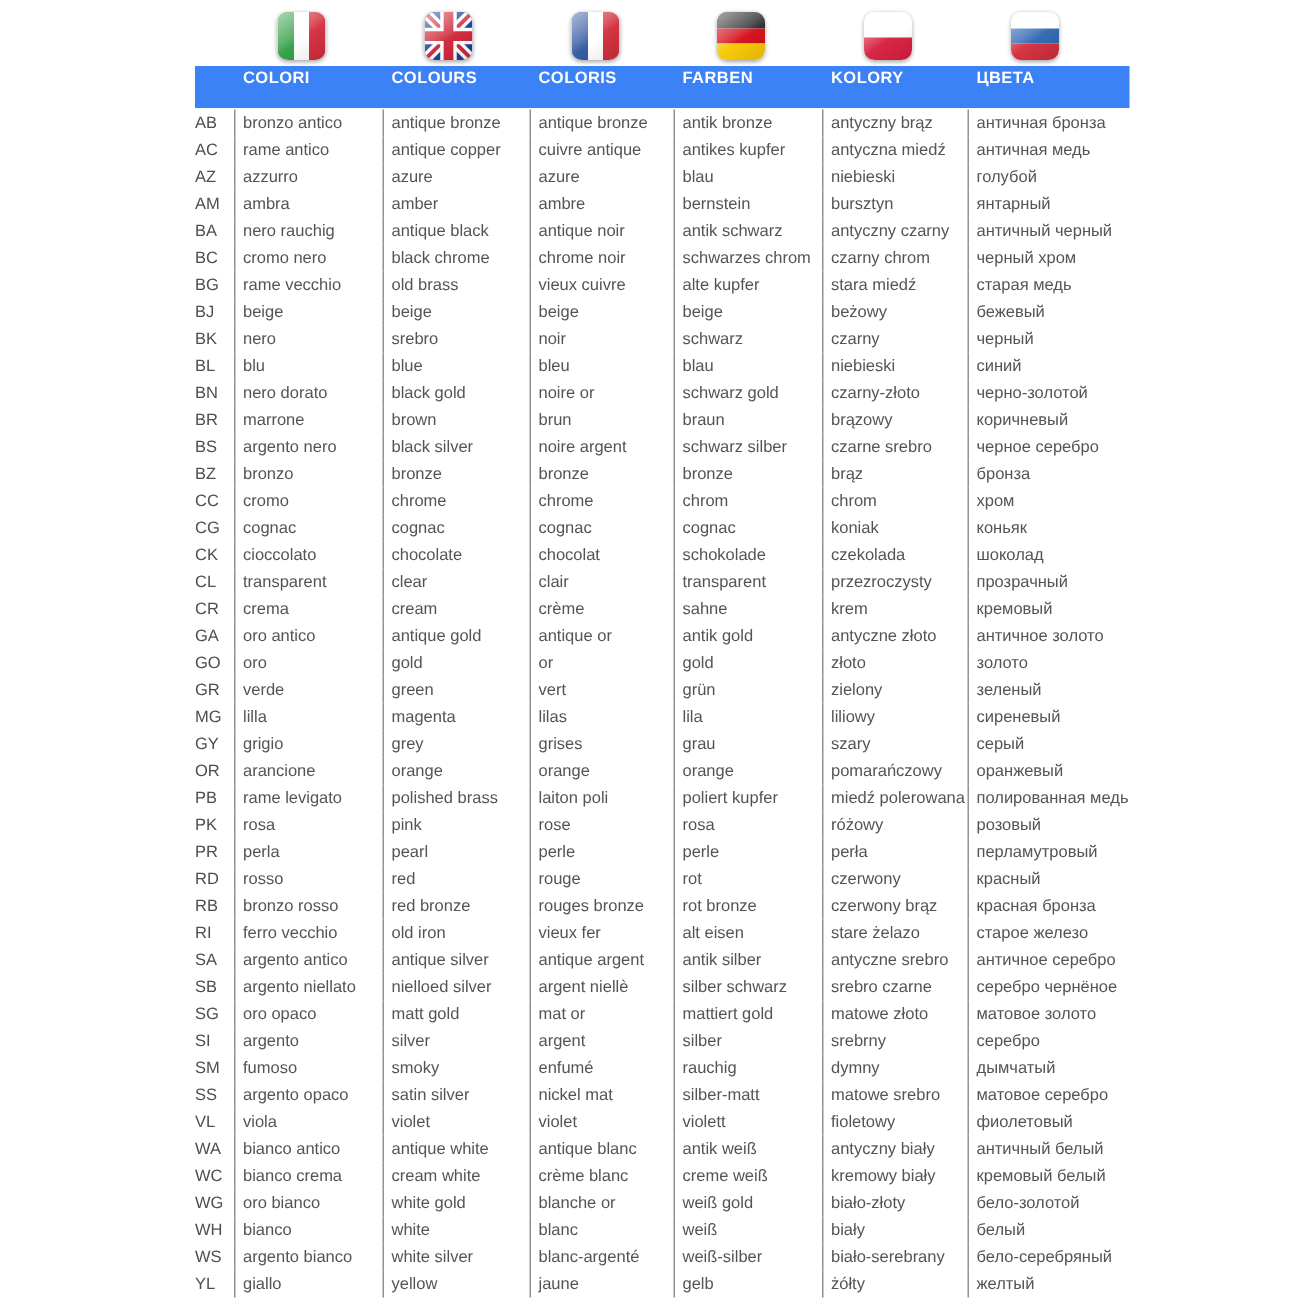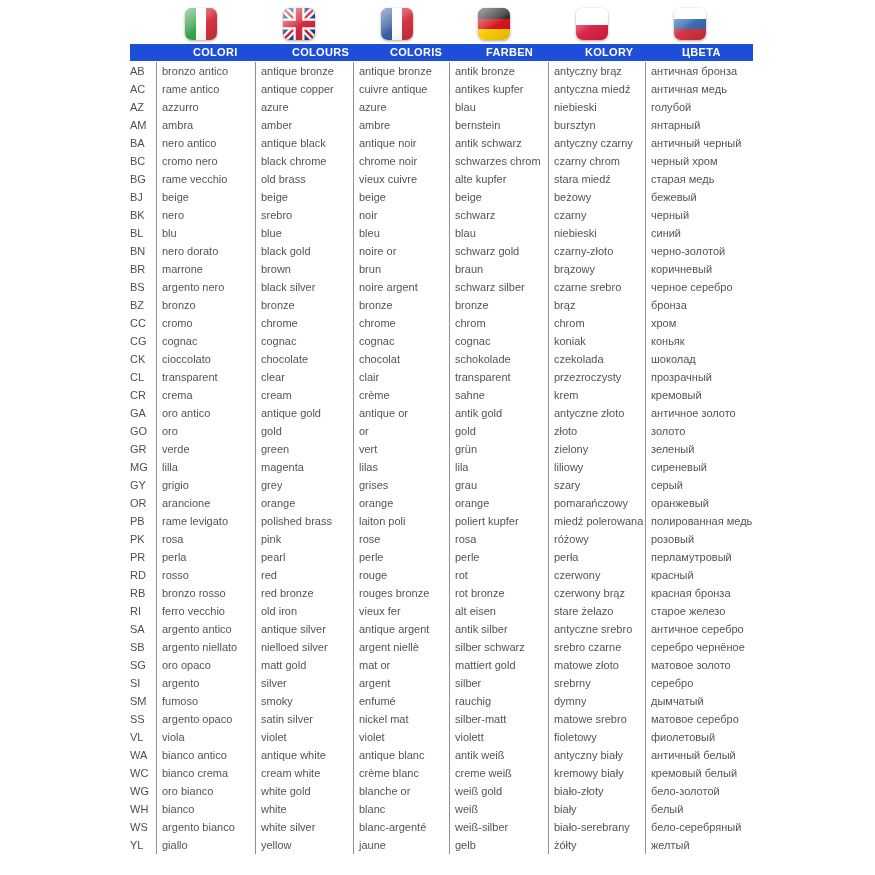--- a/index.html
+++ b/index.html
@@ -25,22 +25,22 @@
   .flag-it{left:185px;} .flag-gb{left:283px;} .flag-fr{left:381px;}
   .flag-de{left:478px;} .flag-pl{left:576px;} .flag-ru{left:674px;}
 
   
   .sheet{position:absolute;left:130px;top:44px;width:623px;}
   .grid-cols{
     display:grid;
     grid-template-columns:26px 99px 98px 96px 99px 97px 108px;
   }
   .header-bar{
-    background:#1d4ed8;
-    height:17px;line-height:17px;padding-left:31px;
+    background:#3b82f6;
+    height:28px;line-height:17px;
   }
   .hcell{
     color:#ffffff;font-size:11px;font-weight:bold;
     letter-spacing:.3px;padding-left:6px;white-space:nowrap;overflow:hidden;
   }
   .tbody{margin-top:1px;}
   .trow{height:18px;line-height:18px;}
   .trow{display:grid;grid-template-columns:26px 99px 98px 96px 99px 97px 108px;}
   .cell{
     font-size:11px;color:#545454;
@@ -145,21 +145,21 @@
           <div class="cell code">AM</div>
           <div class="cell">ambra</div>
           <div class="cell">amber</div>
           <div class="cell">ambre</div>
           <div class="cell">bernstein</div>
           <div class="cell">bursztyn</div>
           <div class="cell">янтарный</div>
         </div>
         <div class="trow">
           <div class="cell code">BA</div>
-          <div class="cell">nero antico</div>
+          <div class="cell">nero rauchig</div>
           <div class="cell">antique black</div>
           <div class="cell">antique noir</div>
           <div class="cell">antik schwarz</div>
           <div class="cell">antyczny czarny</div>
           <div class="cell">античный черный</div>
         </div>
         <div class="trow">
           <div class="cell code">BC</div>
           <div class="cell">cromo nero</div>
           <div class="cell">black chrome</div>

